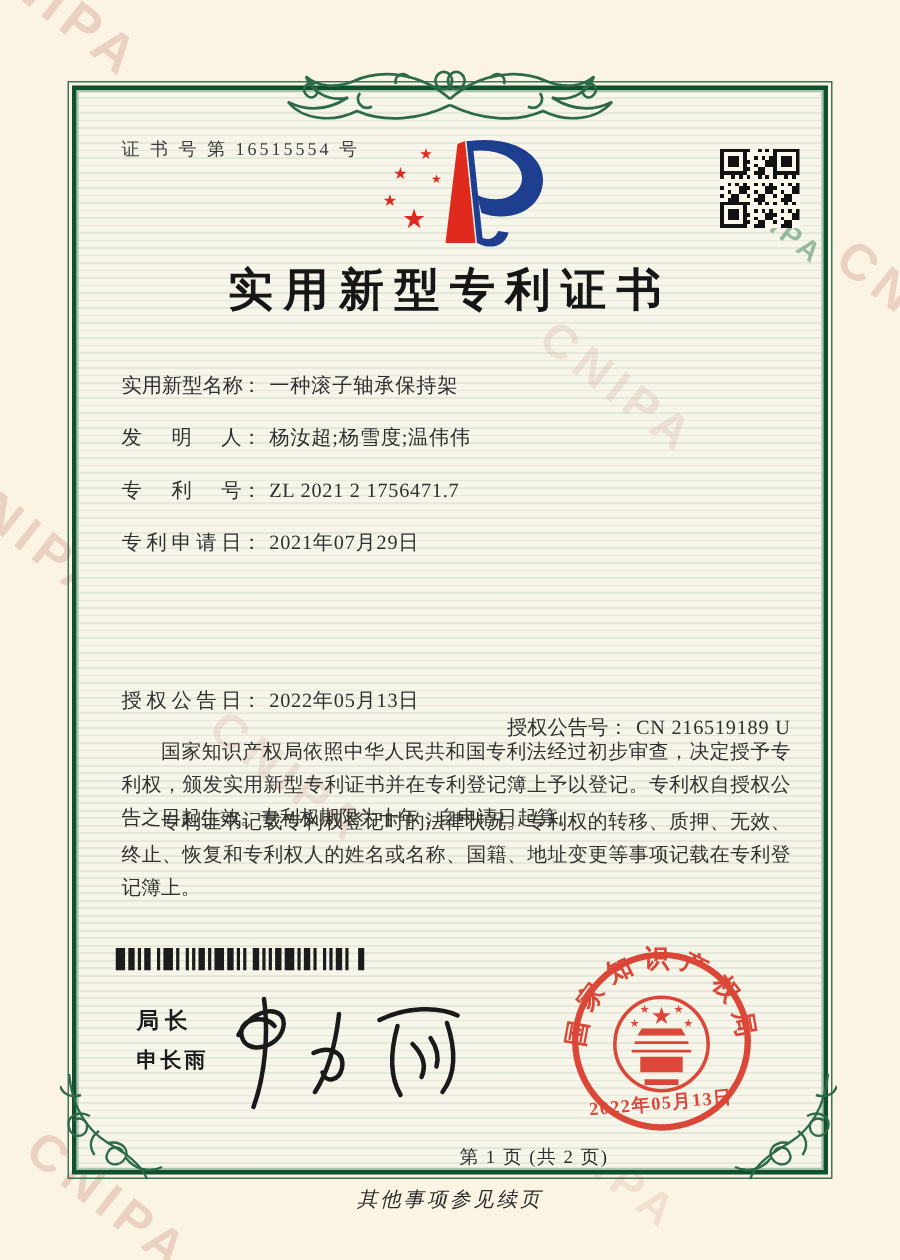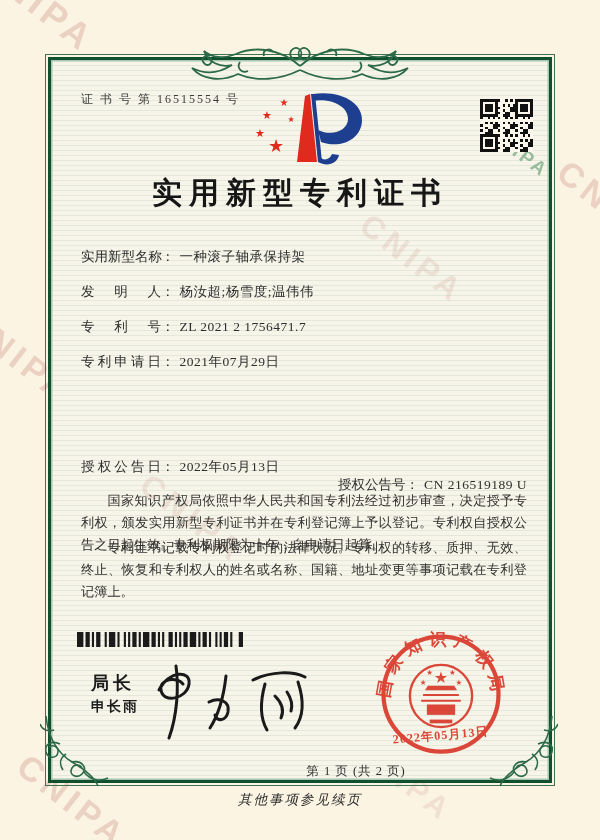--- a/index.html
+++ b/index.html
@@ -46,21 +46,21 @@
   .row .val{letter-spacing:0.5px;}
   .grant-pair{position:absolute;left:257px;top:0;margin-top:18px;}
   
   .para{
     position:absolute;left:30px;width:446px;font-size:13.2px;line-height:22px;
     color:#33312f;text-indent:2em;text-align:justify;
   }
   
   .barcode{position:absolute;left:26px;top:572px;width:166px;height:15px;}
   .sign-title{position:absolute;left:40px;top:611px;font-family:"Liberation Sans",sans-serif;
-    font-weight:600;font-size:18px;letter-spacing:4px;color:#1d1d1d;}
+    font-weight:600;font-size:15px;letter-spacing:4px;color:#1d1d1d;}
   .sign-name{position:absolute;left:40px;top:638px;font-family:"Liberation Sans",sans-serif;
     font-weight:600;font-size:14px;letter-spacing:2px;color:#1d1d1d;}
   .signature{position:absolute;left:80px;top:596px;width:205px;height:92px;}
   .seal{position:absolute;left:324px;top:568px;width:132px;height:136px;opacity:0.93;}
   .page-info{position:absolute;left:12px;top:703px;width:100%;text-align:center;
     font-size:12.5px;color:#2e2e2e;letter-spacing:1px;margin-left:44px;}
   .continuation{position:absolute;left:0;top:791px;width:100%;text-align:center;
     font-size:13.5px;color:#2b2b2b;letter-spacing:2px;font-style:italic;}
   
   .top-flourish{position:absolute;left:180px;top:38px;width:240px;height:50px;z-index:3;}

